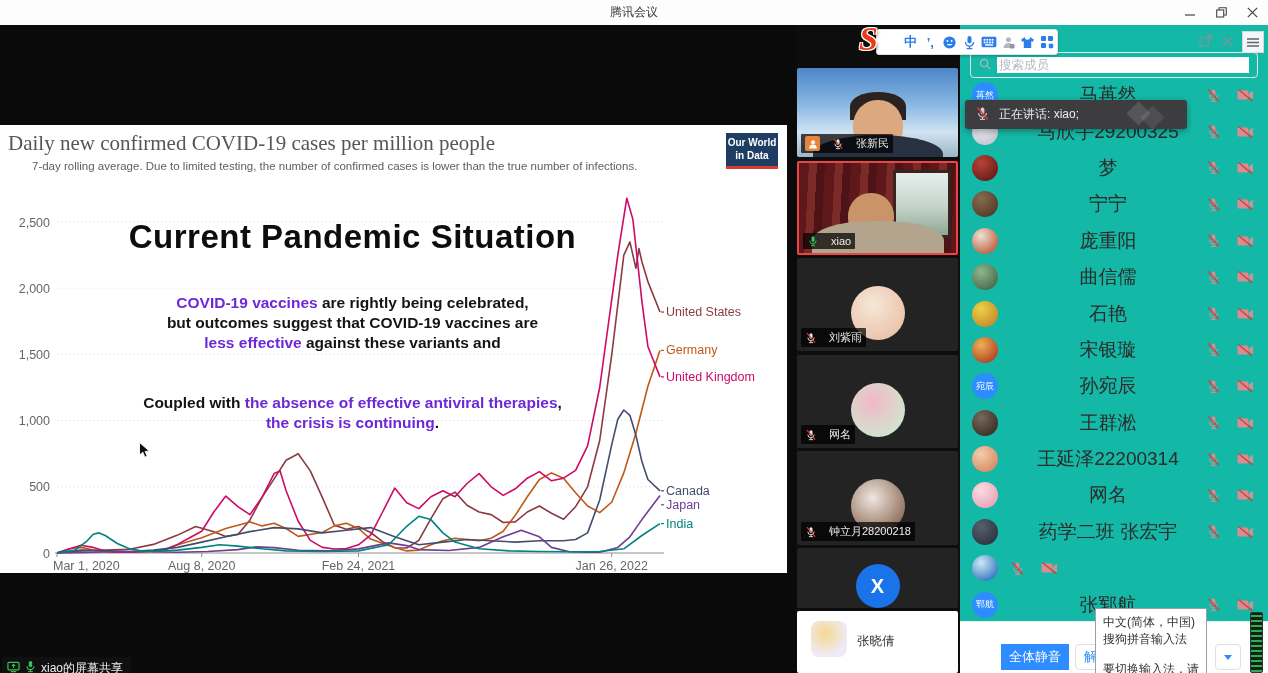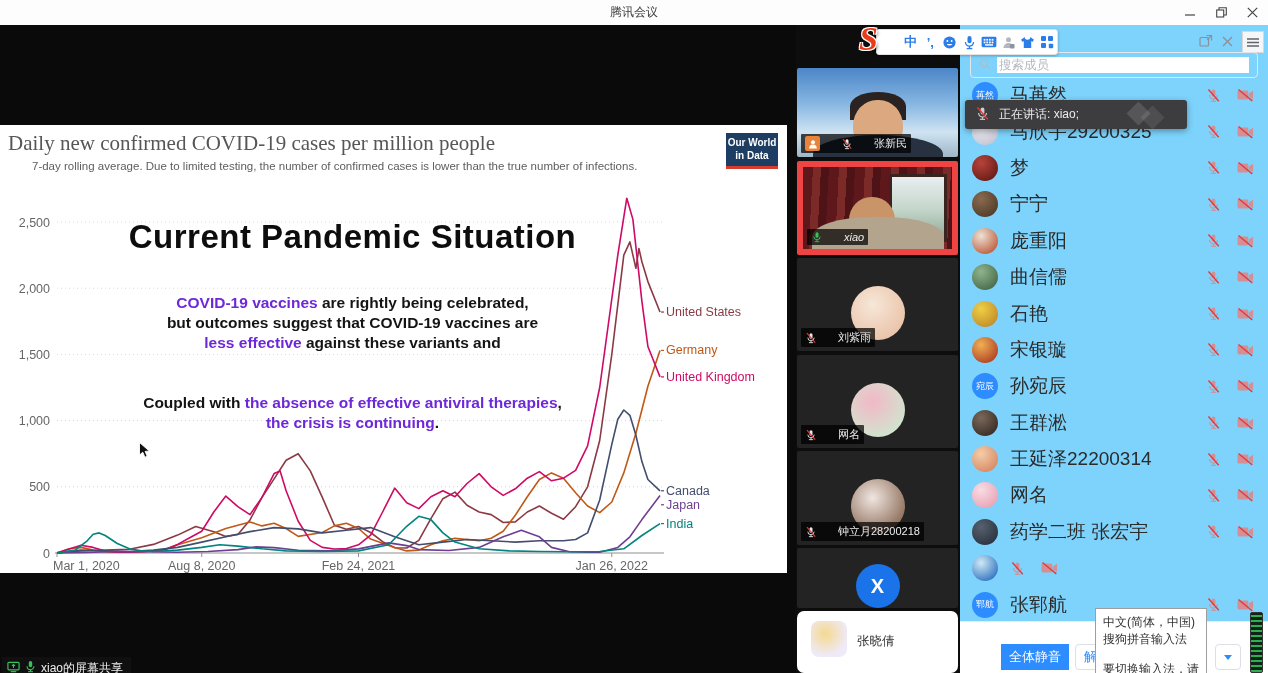--- a/index.html
+++ b/index.html
@@ -27,51 +27,51 @@
              font-weight:bold;line-height:20px;color:#141414;}
   .overlay-p1{top:168px;}
   .overlay-p2{top:268px;}
   .red{color:#6d28d9;}
   .cursor{position:absolute;left:138px;top:416px;z-index:2;}
   .share-chip{position:absolute;left:2px;top:632px;height:22px;background:#101010;display:flex;
               align-items:center;gap:5px;padding:0 8px 0 5px;color:#f0f0f0;font-size:12px;}
   
   .video-col{position:absolute;left:796px;top:25px;width:164px;height:648px;background:#0d0d0d;}
   .vtile{position:absolute;left:1px;width:161px;background:#232323;border-radius:2px;overflow:hidden;box-sizing:border-box;}
-  .vtile.active{border:6px solid #ef4444;font-style:italic;}
+  .vtile.active{border:2px solid #ef4444;}
   .vtile.white{background:#fff;}
   .vchip{position:absolute;left:4px;bottom:4px;background:rgba(0,0,0,.72);display:flex;align-items:center;
-         gap:21px;padding:2px 4px;font-size:11px;color:#ededed;border-radius:1px;max-width:150px;white-space:nowrap;margin-top:48px;}
+         gap:12px;padding:2px 4px;font-size:11px;color:#ededed;border-radius:1px;max-width:150px;white-space:nowrap;margin-top:48px;}
   .host-badge{width:15px;height:15px;border-radius:2px;background:#e8833a;display:inline-flex;
               align-items:center;justify-content:center;}
   .ph-sky{position:absolute;inset:0;background:linear-gradient(180deg,#4c86c8 0%,#86b6e2 40%,#cfe3f2 72%,#9db6c8 100%);}
   .ph-sky .hair{position:absolute;left:50%;top:24px;transform:translateX(-50%);width:56px;height:28px;border-radius:50% 50% 0 0;background:#2a2321;}
   .ph-sky .face{position:absolute;left:50%;top:32px;transform:translateX(-50%);width:50px;height:54px;border-radius:48%;background:#dba87f;}
   .ph-sky .shoulders{position:absolute;left:50%;bottom:-16px;transform:translateX(-50%);width:130px;height:38px;border-radius:50% 50% 0 0;background:#27313f;}
   .ph-room{position:absolute;inset:0;background:repeating-linear-gradient(93deg,#5e181c 0 10px,#7c2a28 10px 18px,#4e1316 18px 26px);}
   .ph-room .window{position:absolute;right:5px;top:7px;width:52px;height:62px;border:3px solid #3a2420;
                    background:linear-gradient(180deg,#e8eef0 0%,#c2d4c8 55%,#8fa896 100%);}
   .ph-room .face{position:absolute;left:46%;top:30px;transform:translateX(-50%);width:46px;height:48px;border-radius:48%;background:#c89468;}
   .ph-room .body{position:absolute;left:50%;bottom:-12px;transform:translateX(-50%);width:132px;height:44px;border-radius:45% 45% 0 0;background:#b3a48e;}
   .vavatar{position:absolute;left:50%;top:28px;transform:translateX(-50%);width:54px;height:54px;border-radius:50%;}
   .vletter{position:absolute;left:50%;top:16px;transform:translateX(-50%);width:44px;height:44px;border-radius:50%;
            color:#fff;font-size:20px;font-weight:bold;display:flex;align-items:center;justify-content:center;}
   .wavatar{position:absolute;left:14px;top:10px;width:36px;height:36px;border-radius:8px;}
   .wname{position:absolute;left:60px;top:22px;font-size:12.5px;color:#333;}
   
-  .member-panel{position:absolute;left:960px;top:25px;width:308px;height:648px;background:#7dd3fc;}
+  .member-panel{position:absolute;left:960px;top:25px;width:308px;height:648px;background:#14b8a6;}
   .panel-head-icons{position:absolute;top:6px;right:4px;display:flex;align-items:center;gap:9px;}
   .menu-box{width:20px;height:20px;border:1px solid #d8d8d8;background:#f5f6f7;display:flex;
             align-items:center;justify-content:center;}
   .search-wrap{position:absolute;left:10px;right:10px;top:27px;height:26px;border:1px solid #e4e6ea;
                border-radius:4px;display:flex;align-items:center;gap:6px;padding:0 8px;box-sizing:border-box;}
   .search-wrap input{border:none;outline:none;flex:1;font-size:12.5px;color:#333;font-family:inherit;}
   .search-wrap input::placeholder{color:#b4b8bf;}
   .member-list{position:absolute;left:0;right:0;top:52px;}
-  .mrow{height:36.4px;display:flex;align-items:center;padding:0 14px 0 12px;}
+  .mrow{height:36.4px;display:flex;align-items:center;padding:0 14px 0 12px;text-align:center;}
   .mavatar{width:26px;height:26px;border-radius:50%;margin-right:12px;flex:none;display:flex;
            align-items:center;justify-content:center;color:#fff;font-size:9px;letter-spacing:0;}
   .mname{flex:1;font-size:19px;color:#2b2b2b;white-space:nowrap;overflow:hidden;}
   .micon{flex:none;display:flex;align-items:center;}
   .micon.mic{margin-right:16px;}
   .speak-tip{position:absolute;left:5px;top:75px;width:202px;height:29px;background:#3d3d40;border-radius:3px;
              color:#ececec;font-size:12px;display:flex;align-items:center;gap:9px;padding:0 10px;z-index:5;
              box-shadow:0 2px 6px rgba(0,0,0,.35);}
   .wm{position:absolute;width:17px;height:17px;background:#fff;opacity:.13;transform:rotate(45deg);}
   .wm1{right:40px;top:5px;}
@@ -275,21 +275,21 @@
               <line x1="5.2" y1="14.2" x2="10.8" y2="14.2" stroke="#e8e8e8" stroke-width="1.2"></line>
               <line x1="2.6" y1="1.6" x2="13.6" y2="14.2" stroke="#e23c3c" stroke-width="1.5"></line>
             </svg>
           </span>
           <span>钟立月28200218</span>
         </div>
       </div>
       <div class="vtile" style="top: 523px; height: 60px;">
         <div class="vletter" style="background:#1a73e8">X</div>
       </div>
-      <div class="vtile white" style="top: 586px; height: 62px; border-radius: 7px;">
+      <div class="vtile white" style="top: 586px; height: 62px;">
         <div class="wavatar" style="background:radial-gradient(circle at 40% 35%, #f5d98f 0%, #efeaf8 70%)"></div>
         <div class="wname">张晓倩</div>
       </div>
     </div>
 
   <div class="member-panel">
     <div class="panel-head-icons">
       <span>
         <svg width="14" height="13" viewBox="0 0 14 13">
             <rect x="1" y="3.5" width="8.5" height="8.5" rx="1" fill="none" stroke="#8a8f99" stroke-width="1.2"></rect>

